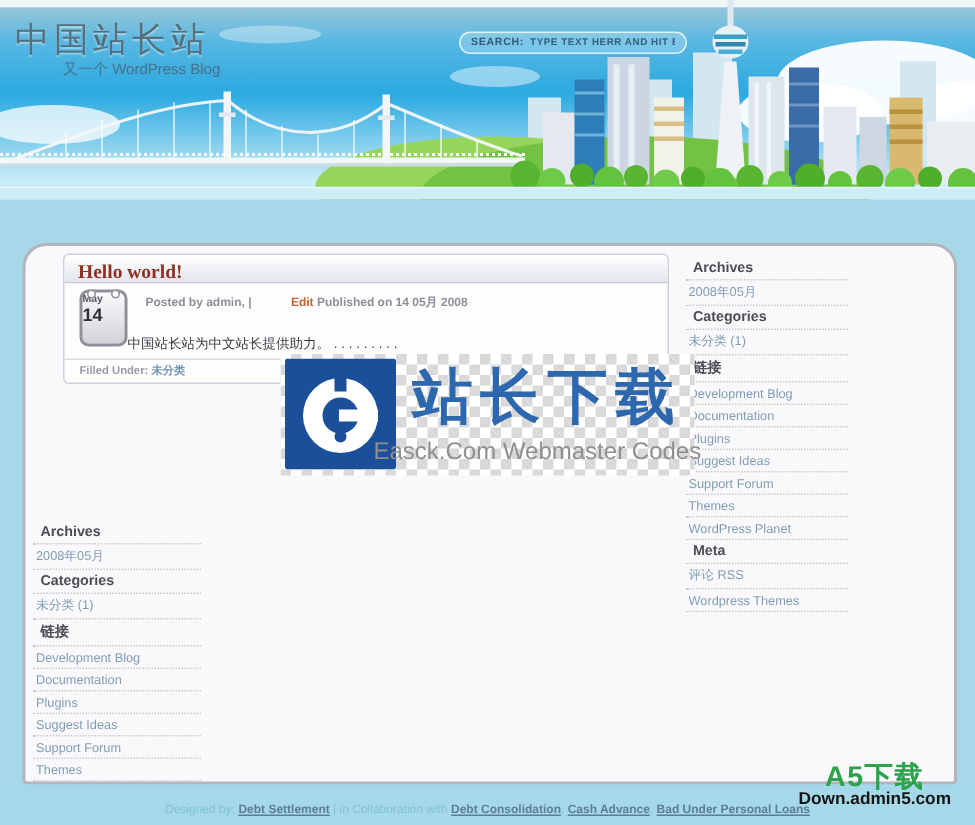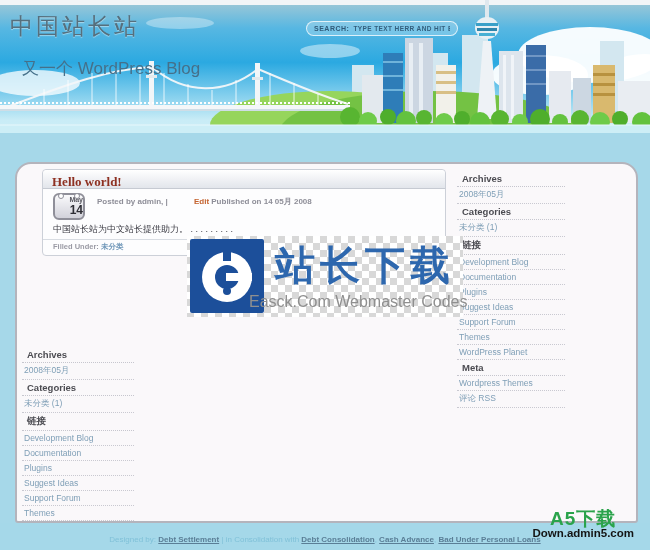--- a/index.html
+++ b/index.html
@@ -8,42 +8,42 @@
 
   
   .top-strip { position:absolute; left:0; top:0; width:650px; height:5px; background:#f2f5f7; }
 
   
   .header { position:absolute; left:0; top:5px; width:650px; height:128px;
     background:linear-gradient(180deg,#96c6d8 0%,#57b7e2 18%,#2ba9e1 45%,#8fd4ef 74%,#c9ecf6 90%,#cdeef6 100%); }
   .banner-svg { position:absolute; left:0; bottom:0; width:650px; height:150px; }
   .site-title { position:absolute; left:10px; top:6px; font-family:"Liberation Serif","DejaVu Serif",serif;
     font-size:23px; letter-spacing:3px; color:#566f7d; text-shadow:0 1px 1px rgba(255,255,255,.45); z-index:5; }
-  .site-tagline { position:absolute; left:22px; top:34px; font-size:17px; color:#45708a; z-index:5;margin-top:18px; }
+  .site-tagline { position:absolute; left:42px; top:34px; font-size:10px; color:#45708a; z-index:5; }
   .search-pill { position:absolute; left:306px; top:16px; width:152px; height:15px; border-radius:8px;
     border:1px solid rgba(255,255,255,.75); background:rgba(255,255,255,.22); z-index:5;
     display:flex; align-items:center; padding:0 7px; }
   .search-label { font-size:7px; font-weight:bold; color:#2f5a78; letter-spacing:.5px; text-transform:uppercase; }
   .search-input { flex:1; margin-left:4px; border:none; background:transparent; outline:none;
     font-size:6.5px; font-weight:bold; color:#2f5a78; letter-spacing:.4px; font-family:inherit; }
   .search-input::placeholder { color:#2f5a78; opacity:.95; }
 
   
   .wrapper { position:absolute; left:15px; top:162px; width:623px; height:361px; background:#faf8fa;
     border:2px solid #b4b4bc; border-radius:16px 16px 3px 3px;padding-left:36px; }
 
   
   .post-box { position:absolute; left:25px; top:5px; width:404px; background:#fdfdfe;
     border:1px solid #ccd0d8; border-radius:4px; }
   .post-header { height:19px; background:linear-gradient(#ffffff,#e2e5eb); border-bottom:1px solid #c6cad2;
     border-radius:4px 4px 0 0; padding:2px 0 0 9px; }
   .post-title { font-family:"Liberation Serif","DejaVu Serif",serif; font-weight:bold; font-size:13px; color:#8e3122; }
   .post-meta { height:32px; padding:4px 10px 0; }
-  .cal { float:left; width:32px; height:27px; border:2px solid #8f8f99; border-radius:6px;
-    background:linear-gradient(#fafafc,#d2d2da); text-align:right; position:relative; }
+  .cal { float:left; width:32px; height:38px; border:2px solid #8f8f99; border-radius:6px;
+    background:linear-gradient(#fafafc,#d2d2da); text-align:left; position:relative; }
   .cal:before, .cal:after { content:""; position:absolute; top:-2px; width:4px; height:4px; border-radius:50%;
     background:#fff; border:1px solid #8f8f99; }
   .cal:before { left:3px; } .cal:after { right:3px; }
   .cal-month { font-size:7px; font-weight:bold; color:#55555d; line-height:9px; }
   .cal-day { font-size:12px; font-weight:bold; color:#2e2e35; line-height:12px; }
   .meta-text { margin-left:44px; font-size:8px; font-weight:bold; color:#8e8e98; padding-top:3px; }
   .edit-link { color:#c4632f; cursor:pointer;margin-left:24px; }
   .post-body { padding:2px 10px 4px; font-size:9px; color:#3a3a42; line-height:12px; }
   .post-foot { border-top:1px solid #d8dce2; padding:2px 10px 3px; display:flex; justify-content:space-between;
     font-size:7.5px; font-weight:bold; color:#9a9aa4; }
@@ -241,22 +241,22 @@
         <div class="sb-item">未分类 (1)</div>
         <div class="sb-header">链接</div>
         <div class="sb-item">Development Blog</div>
         <div class="sb-item">Documentation</div>
         <div class="sb-item">Plugins</div>
         <div class="sb-item">Suggest Ideas</div>
         <div class="sb-item">Support Forum</div>
         <div class="sb-item">Themes</div>
         <div class="sb-item">WordPress Planet</div>
         <div class="sb-header">Meta</div>
+        <div class="sb-item">评论 RSS</div>
         <div class="sb-item">Wordpress Themes</div>
-        <div class="sb-item">评论 RSS</div>
       </div>
     <div class="sidebar sidebar-left">
         <div class="sb-header">Archives</div>
         <div class="sb-item">2008年05月</div>
         <div class="sb-header">Categories</div>
         <div class="sb-item">未分类 (1)</div>
         <div class="sb-header">链接</div>
         <div class="sb-item">Development Blog</div>
         <div class="sb-item">Documentation</div>
         <div class="sb-item">Plugins</div>
@@ -278,21 +278,21 @@
       <circle cx="37" cy="52" r="4" fill="#1c4f9a"></circle>
     </svg>
     <div class="wm-title">站长下载</div>
     <div class="wm-subtitle">Easck.Com Webmaster Codes</div>
   </div>
 
   <div class="footer">
     <div class="credits">
       <span>Designed by:</span>
       <span class="f-link">Debt Settlement</span>
-      <span>| in Consolidation with</span>
+      <span>| in Collaboration with</span>
       <span class="f-link">Debt Consolidation</span><span>, </span>
       <span class="f-link">Cash Advance</span><span>, </span>
       <span class="f-link">Bad Under Personal Loans</span>
     </div>
   </div>
 
   <div class="a5-badge">
     <div class="a5-title">A5下载</div>
     <div class="a5-domain">Down.admin5.com</div>
   </div>

